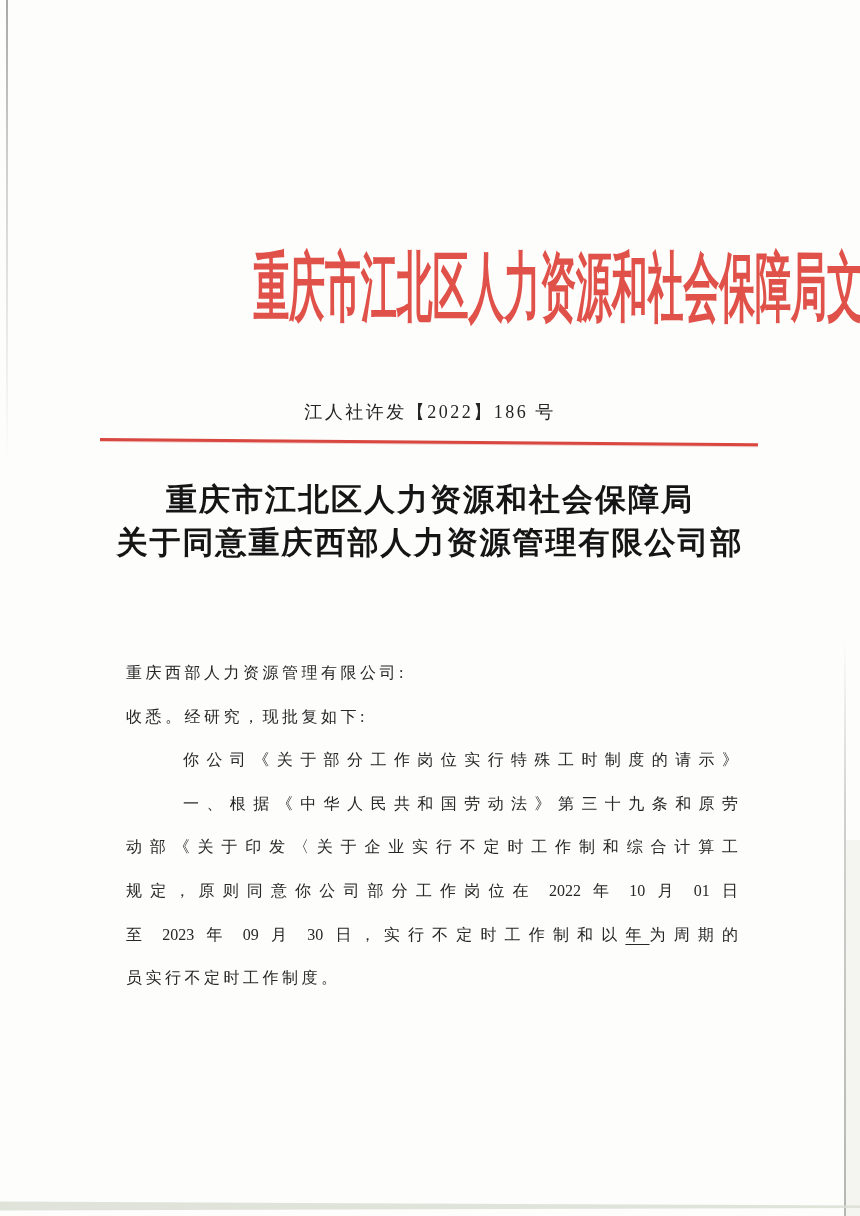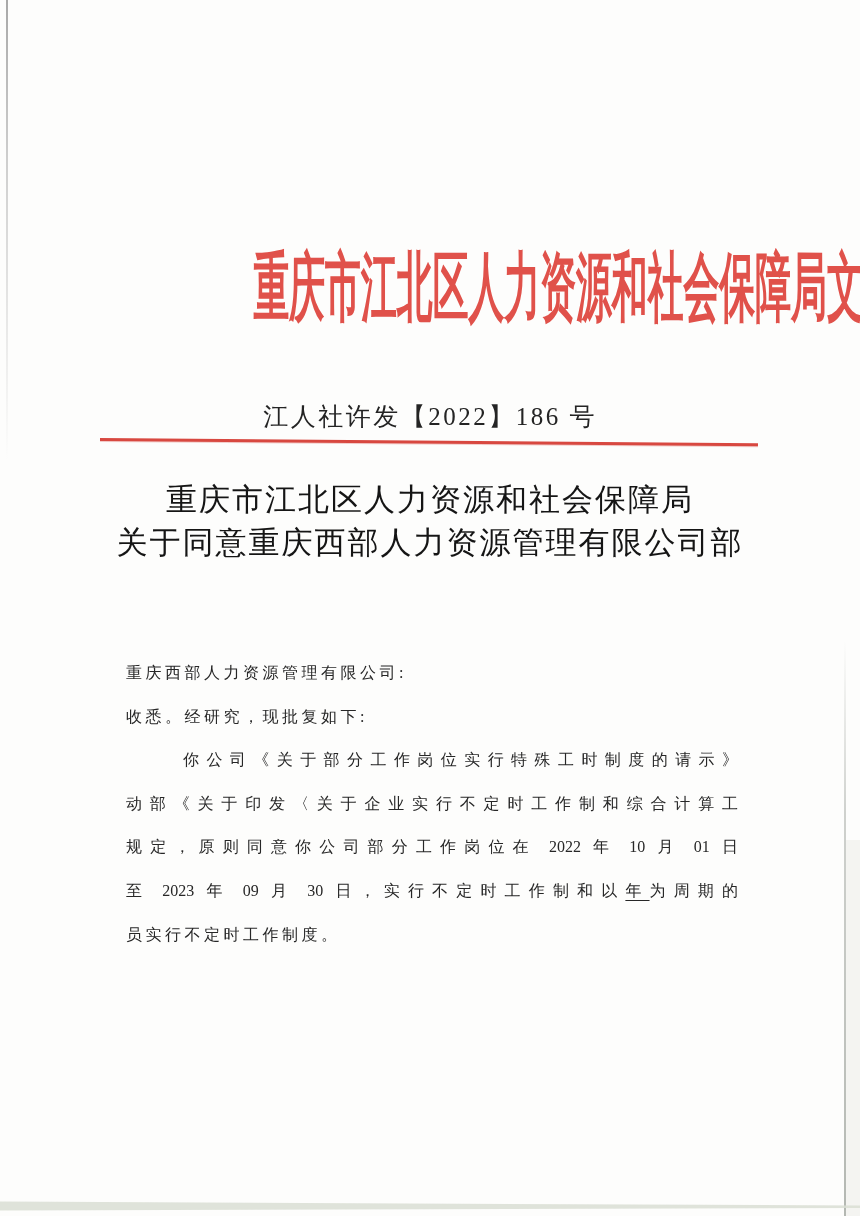--- a/index.html
+++ b/index.html
@@ -69,21 +69,21 @@
     transform-origin: center top;
     white-space: nowrap;
   }
 
   
   .docnum {
     position: absolute;
     top: 400px; left: 0;
     width: 860px;
     text-align: center;
-    font-size: 25px;
+    font-size: 18px;
     letter-spacing: 2.5px;
     color: #242424;
   }
 
   
   .red-rule {
     position: absolute;
     top: 438px; left: 100px;
     width: 658px; height: 3px;
     background: var(--rule-red, #d84840);
@@ -94,21 +94,21 @@
 
   
   .doc-title {
     position: absolute;
     top: 478px; left: 0;
     width: 860px;
     text-align: center;
   }
   .title-line {
     font-size: 31px;
-    font-weight: 400;
+    font-weight: 700;
     line-height: 43px;
     letter-spacing: 2px;
     color: #151515;
   }
 
   
   .doc-body {
     position: absolute;
     top: 651px; left: 126px;
     width: 612px;
@@ -157,20 +157,21 @@
 
   <div class="doc-title">
     <div class="title-line">重庆市江北区人力资源和社会保障局</div>
     <div class="title-line">关于同意重庆西部人力资源管理有限公司部</div>
   </div>
 
   <main class="doc-body">
     <div class="bline left">重庆西部人力资源管理有限公司:</div>
     <div class="bline left">收悉。经研究，现批复如下:</div>
     <div class="bline just ind">你公司《关于部分工作岗位实行特殊工时制度的请示》</div>
+    <div class="bline just ind">一、根据《中华人民共和国劳动法》第三十九条和原劳</div>
     <div class="bline just">动部《关于印发〈关于企业实行不定时工作制和综合计算工</div>
     <div class="bline just">规定，原则同意你公司部分工作岗位在 2022 年 10 月 01 日</div>
     <div class="bline just">
       <span>至 2023 年 09 月 30 日，实行不定时工作制和以</span><span class="u">年</span><span>为周期的</span>
     </div>
     <div class="bline left">员实行不定时工作制度。</div>
   </main>
 
 </div>
 

